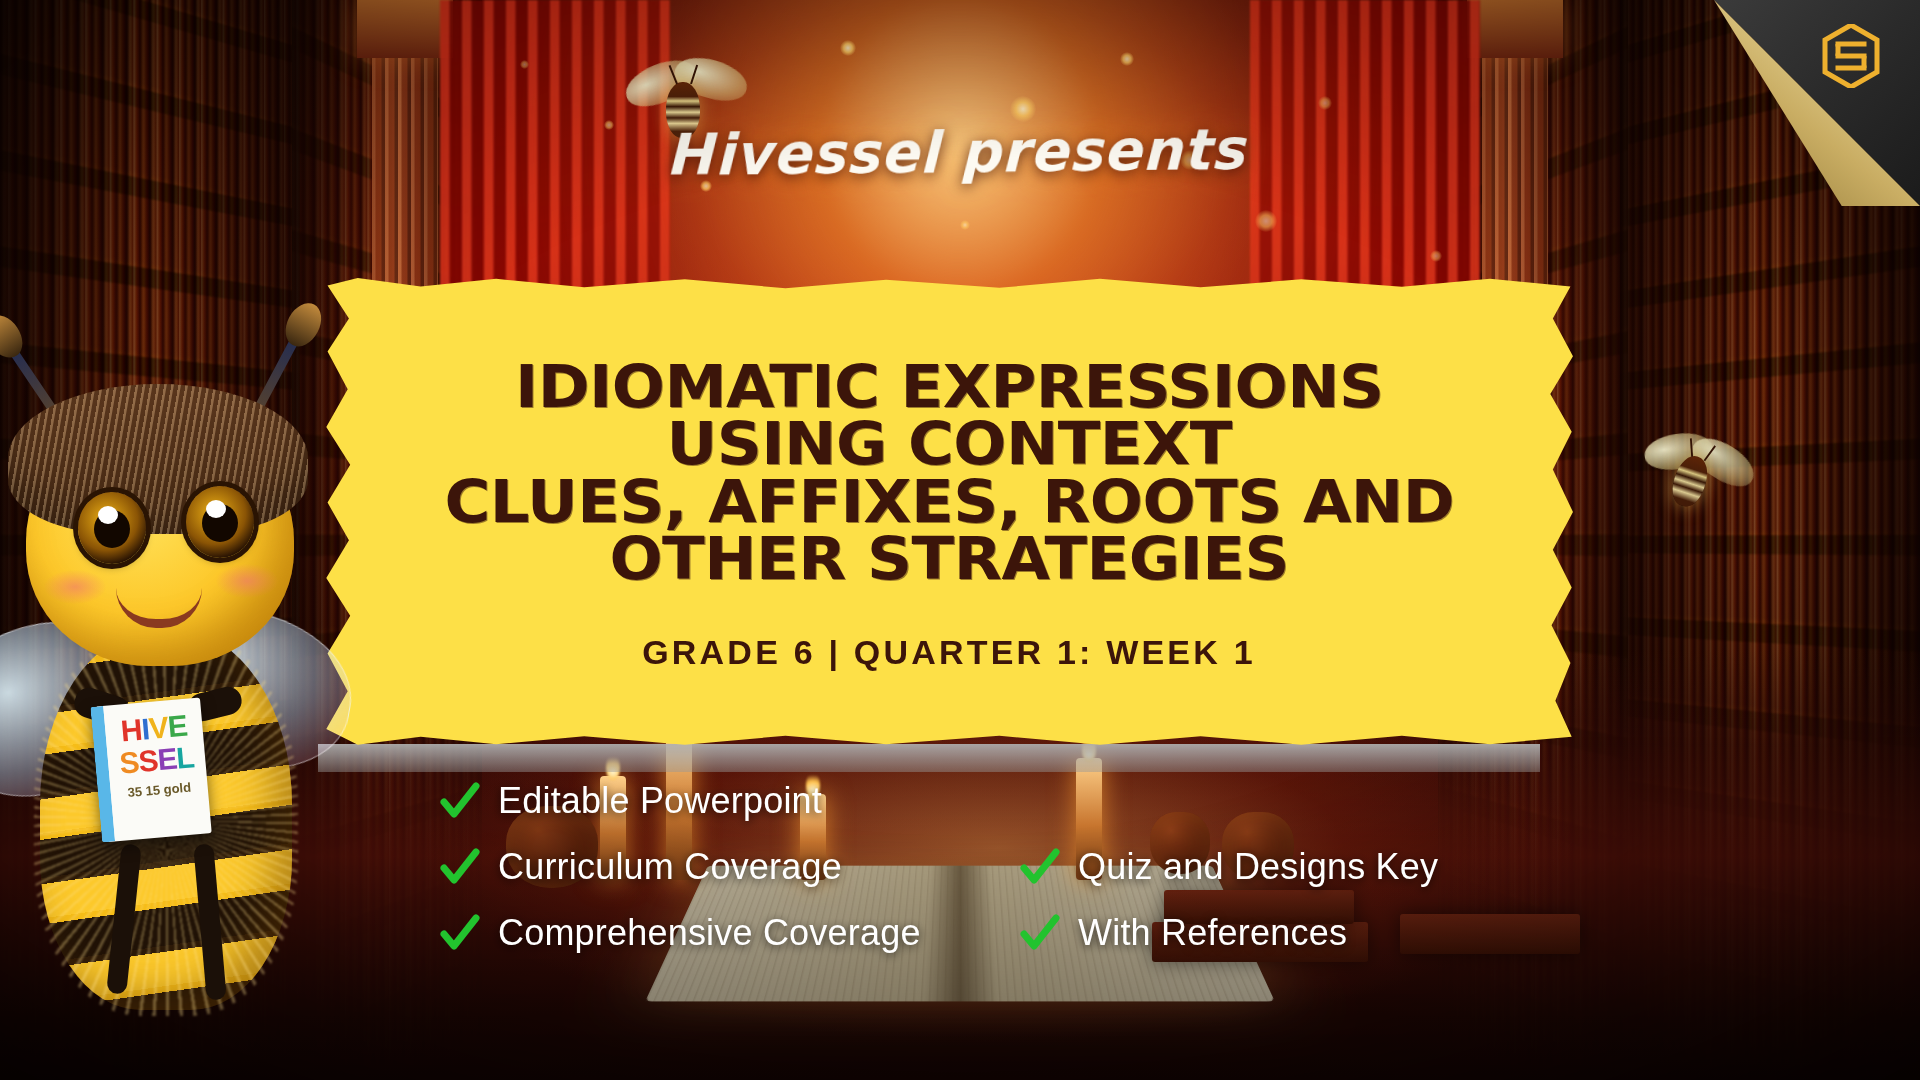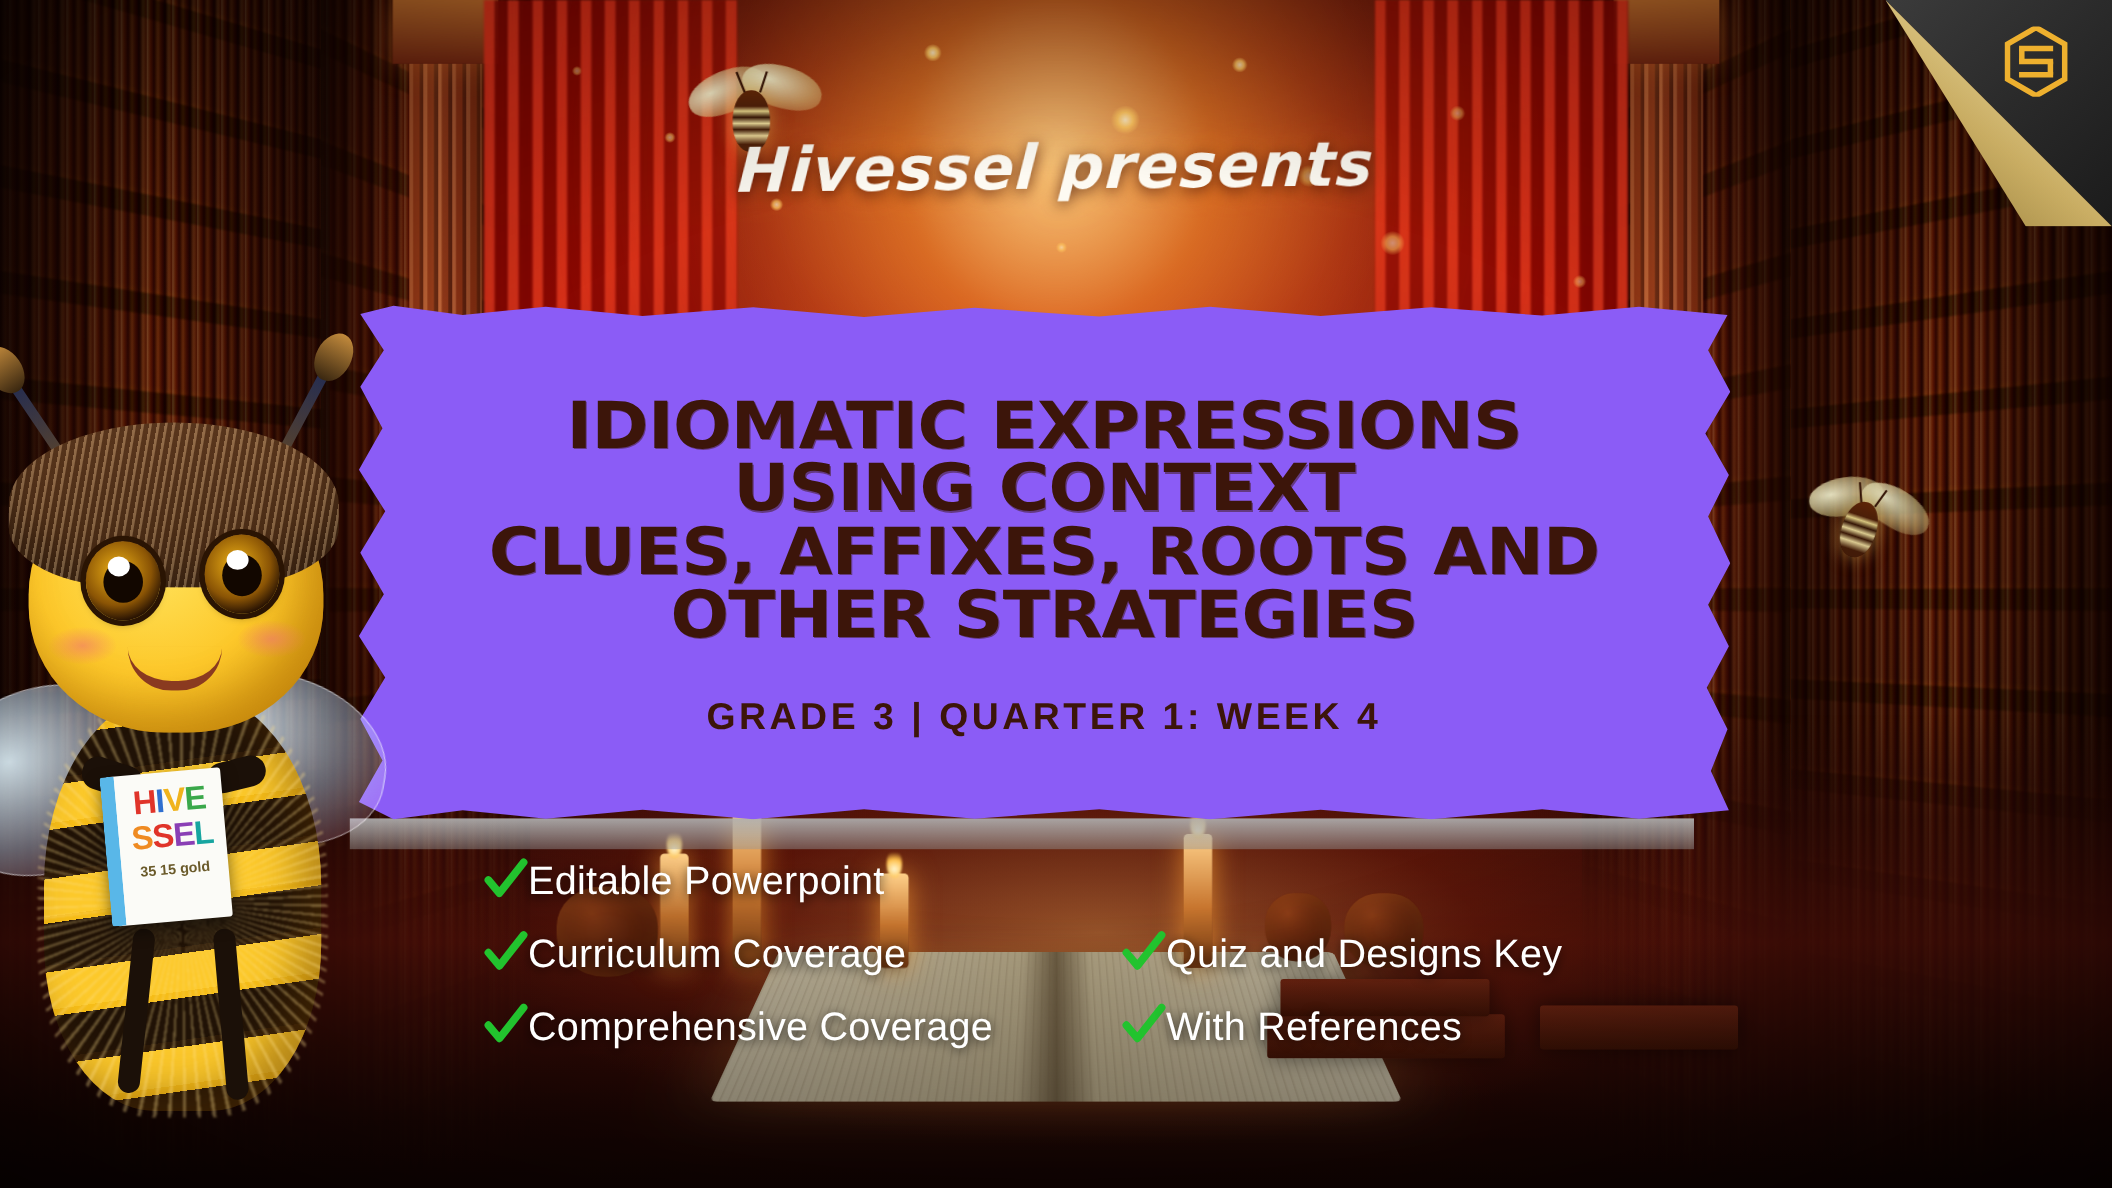--- a/index.html
+++ b/index.html
@@ -154,21 +154,21 @@
   }
 
   
   .card-shadow{
     position:absolute; left:318px; top:744px; width:1222px; height:28px;
     background:linear-gradient(180deg, rgba(176,176,176,.92), rgba(150,150,150,.45));
     filter:blur(.4px);
   }
   .card{
     position:absolute; left:320px; top:276px; width:1258px; height:472px;
-    background:#8b5cf6;
+    background:#fde047;
     filter:drop-shadow(0 8px 22px rgba(0,0,0,.45));
     clip-path:polygon(
       0.6% 2%, 3% 0.4%, 8% 2.2%, 14% 0.6%, 21% 2.4%, 29% 0.7%, 37% 2.6%, 45% 0.8%,
       54% 2.5%, 62% 0.6%, 70% 2.4%, 78% 0.7%, 86% 2.3%, 93% 0.6%, 99.4% 2.2%,
       98% 9%, 99.6% 17%, 97.8% 25%, 99.5% 33%, 98% 41%, 99.6% 50%, 98% 58%,
       99.5% 66%, 97.9% 74%, 99.4% 82%, 98.2% 90%, 99.5% 97.6%,
       93% 99.2%, 86% 97.4%, 78% 99.3%, 70% 97.5%, 62% 99.3%, 54% 97.4%,
       45% 99.2%, 37% 97.4%, 29% 99.3%, 21% 97.5%, 14% 99.2%, 8% 97.6%, 3% 99.3%,
       0.5% 96%, 2.2% 88%, 0.6% 80%, 2.4% 72%, 0.5% 64%, 2.3% 56%, 0.6% 48%,
       2.4% 40%, 0.5% 32%, 2.2% 24%, 0.6% 16%, 2.3% 9%
@@ -201,21 +201,21 @@
     letter-spacing:3.2px;
     color:#3c150a;
     text-align:center;
   }
 
   
   .features{
     position:absolute; left:440px; top:780px; width:1420px;
     display:grid; grid-template-columns:520px 1fr; column-gap:60px; row-gap:24px;
   }
-  .feat{ display:flex; align-items:flex-start; }
+  .feat{ display:flex; align-items:flex-end; gap:18px; }
   .check{ width:40px; height:40px; flex:none; }
   .feat-label{
     font-family:"Liberation Sans", sans-serif;
     font-size:36px; color:#ffffff; letter-spacing:.2px;
     text-shadow:0 2px 10px rgba(0,0,0,.75);
     white-space:nowrap;
   }
 
   
   .mascot{ position:absolute; left:-26px; top:374px; width:470px; height:706px; }
@@ -381,21 +381,21 @@
   <div class="card-shadow"></div>
 
   <div class="card">
     <div class="card-inner">
       <div class="title">
         <span class="ln">IDIOMATIC EXPRESSIONS</span>
         <span class="ln">USING CONTEXT</span>
         <span class="ln">CLUES, AFFIXES, ROOTS AND</span>
         <span class="ln">OTHER STRATEGIES</span>
       </div>
-      <div class="subtitle">GRADE 3 | QUARTER 1: WEEK 4</div>
+      <div class="subtitle">GRADE 6 | QUARTER 1: WEEK 1</div>
     </div>
   </div>
 
   <div class="features">
 
     <div class="feat" style="grid-column:1;grid-row:1">
       <svg class="check" viewBox="0 0 40 40">
         <path d="M4 20 L14 32 L36 4" fill="none" stroke="#22c32e" stroke-width="7" stroke-linecap="round" stroke-linejoin="round"></path>
       </svg>
       <span class="feat-label">Editable Powerpoint</span>

